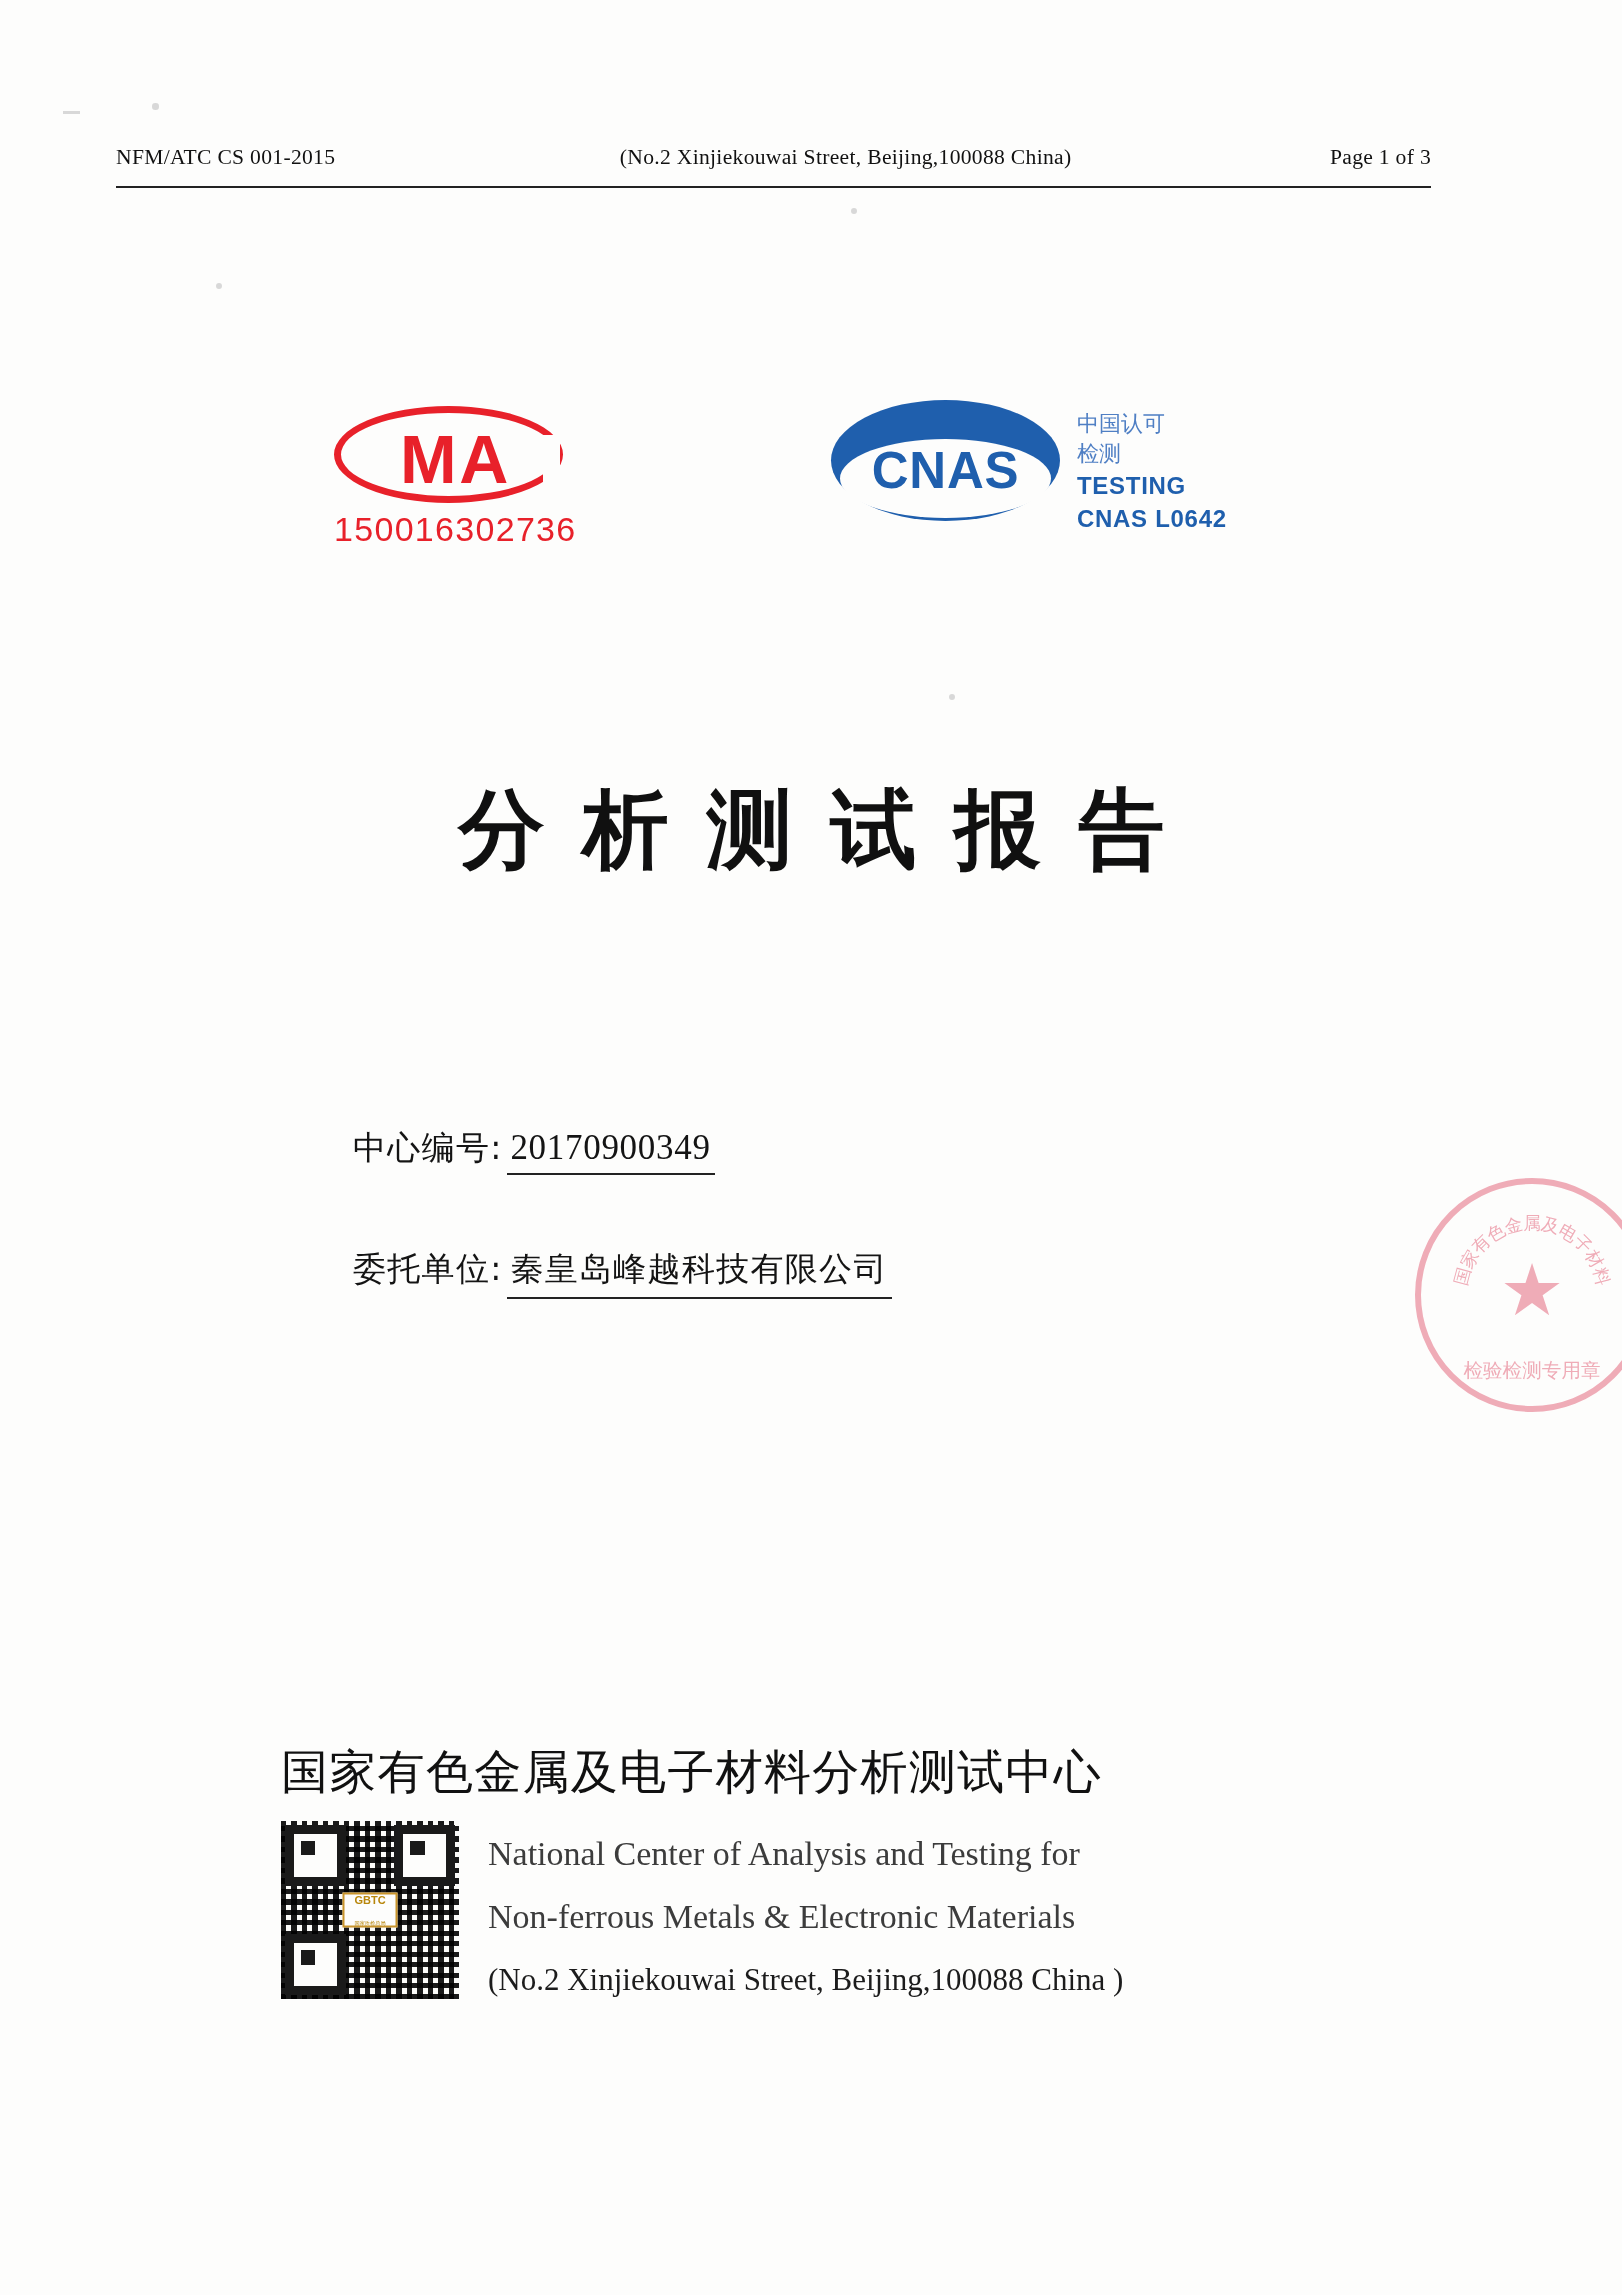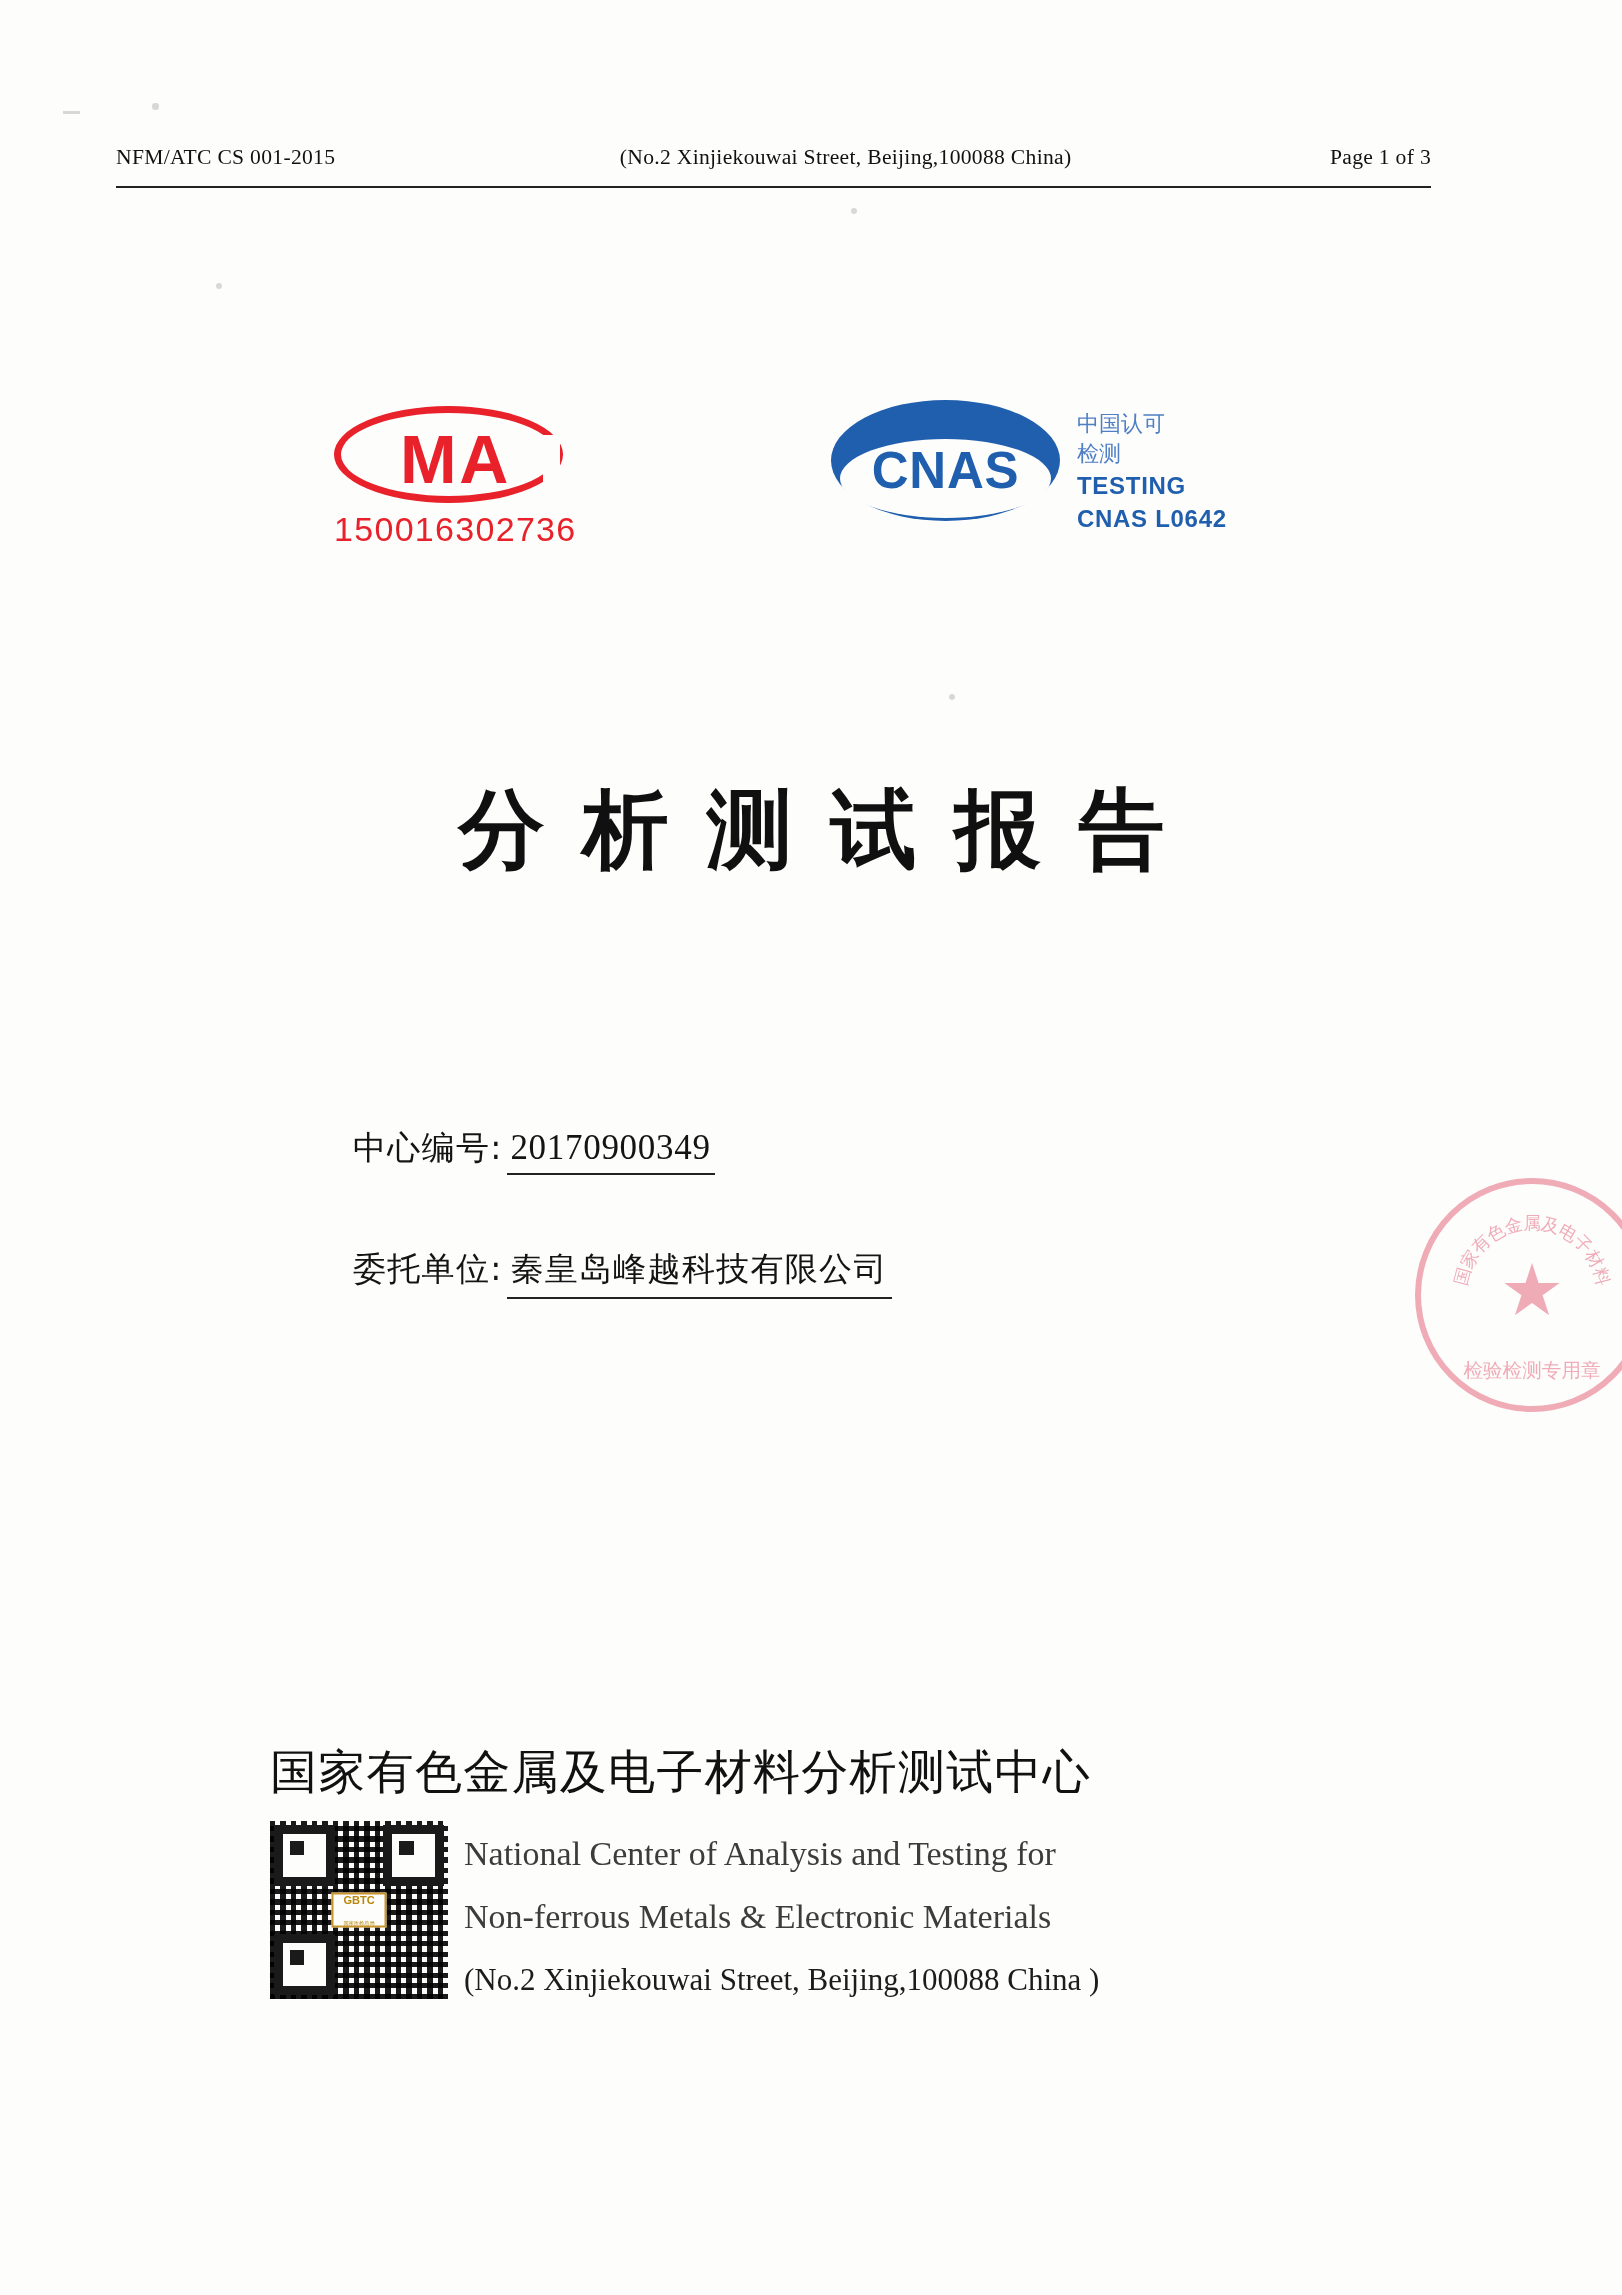--- a/index.html
+++ b/index.html
@@ -197,21 +197,21 @@
   }
   .field-value.mono {
     font-family: "Liberation Serif", serif;
     font-size: 35px;
     letter-spacing: 0.7px;
   }
 
   
   .org {
     position: absolute;
-    left: 270px;
+    left: 281px;
     top: 1741px;
     width: 1112px;
   }
   .org-cn {
     font-family: "DejaVu Sans", sans-serif;
     font-size: 47px;
     letter-spacing: 1.3px;
     color: #111;
     white-space: nowrap;
   }
@@ -269,21 +269,21 @@
     line-height: 11.8px;
   }
   .qr .qr-center s {
     text-decoration: none;
     font-family: "DejaVu Sans", sans-serif;
     font-size: 5.2px;
     color: #b8860b;
     line-height: 6.5px;
   }
   .org-en {
-    margin-left: 16px;
+    margin-left: 29px;
     padding-top: 7.9px;
   }
   .org-en div {
     font-family: "Liberation Serif", serif;
     font-size: 34px;
     line-height: 63px;
     color: #3c3c3c;
     white-space: nowrap;
   }
   .org-en div.addr {

